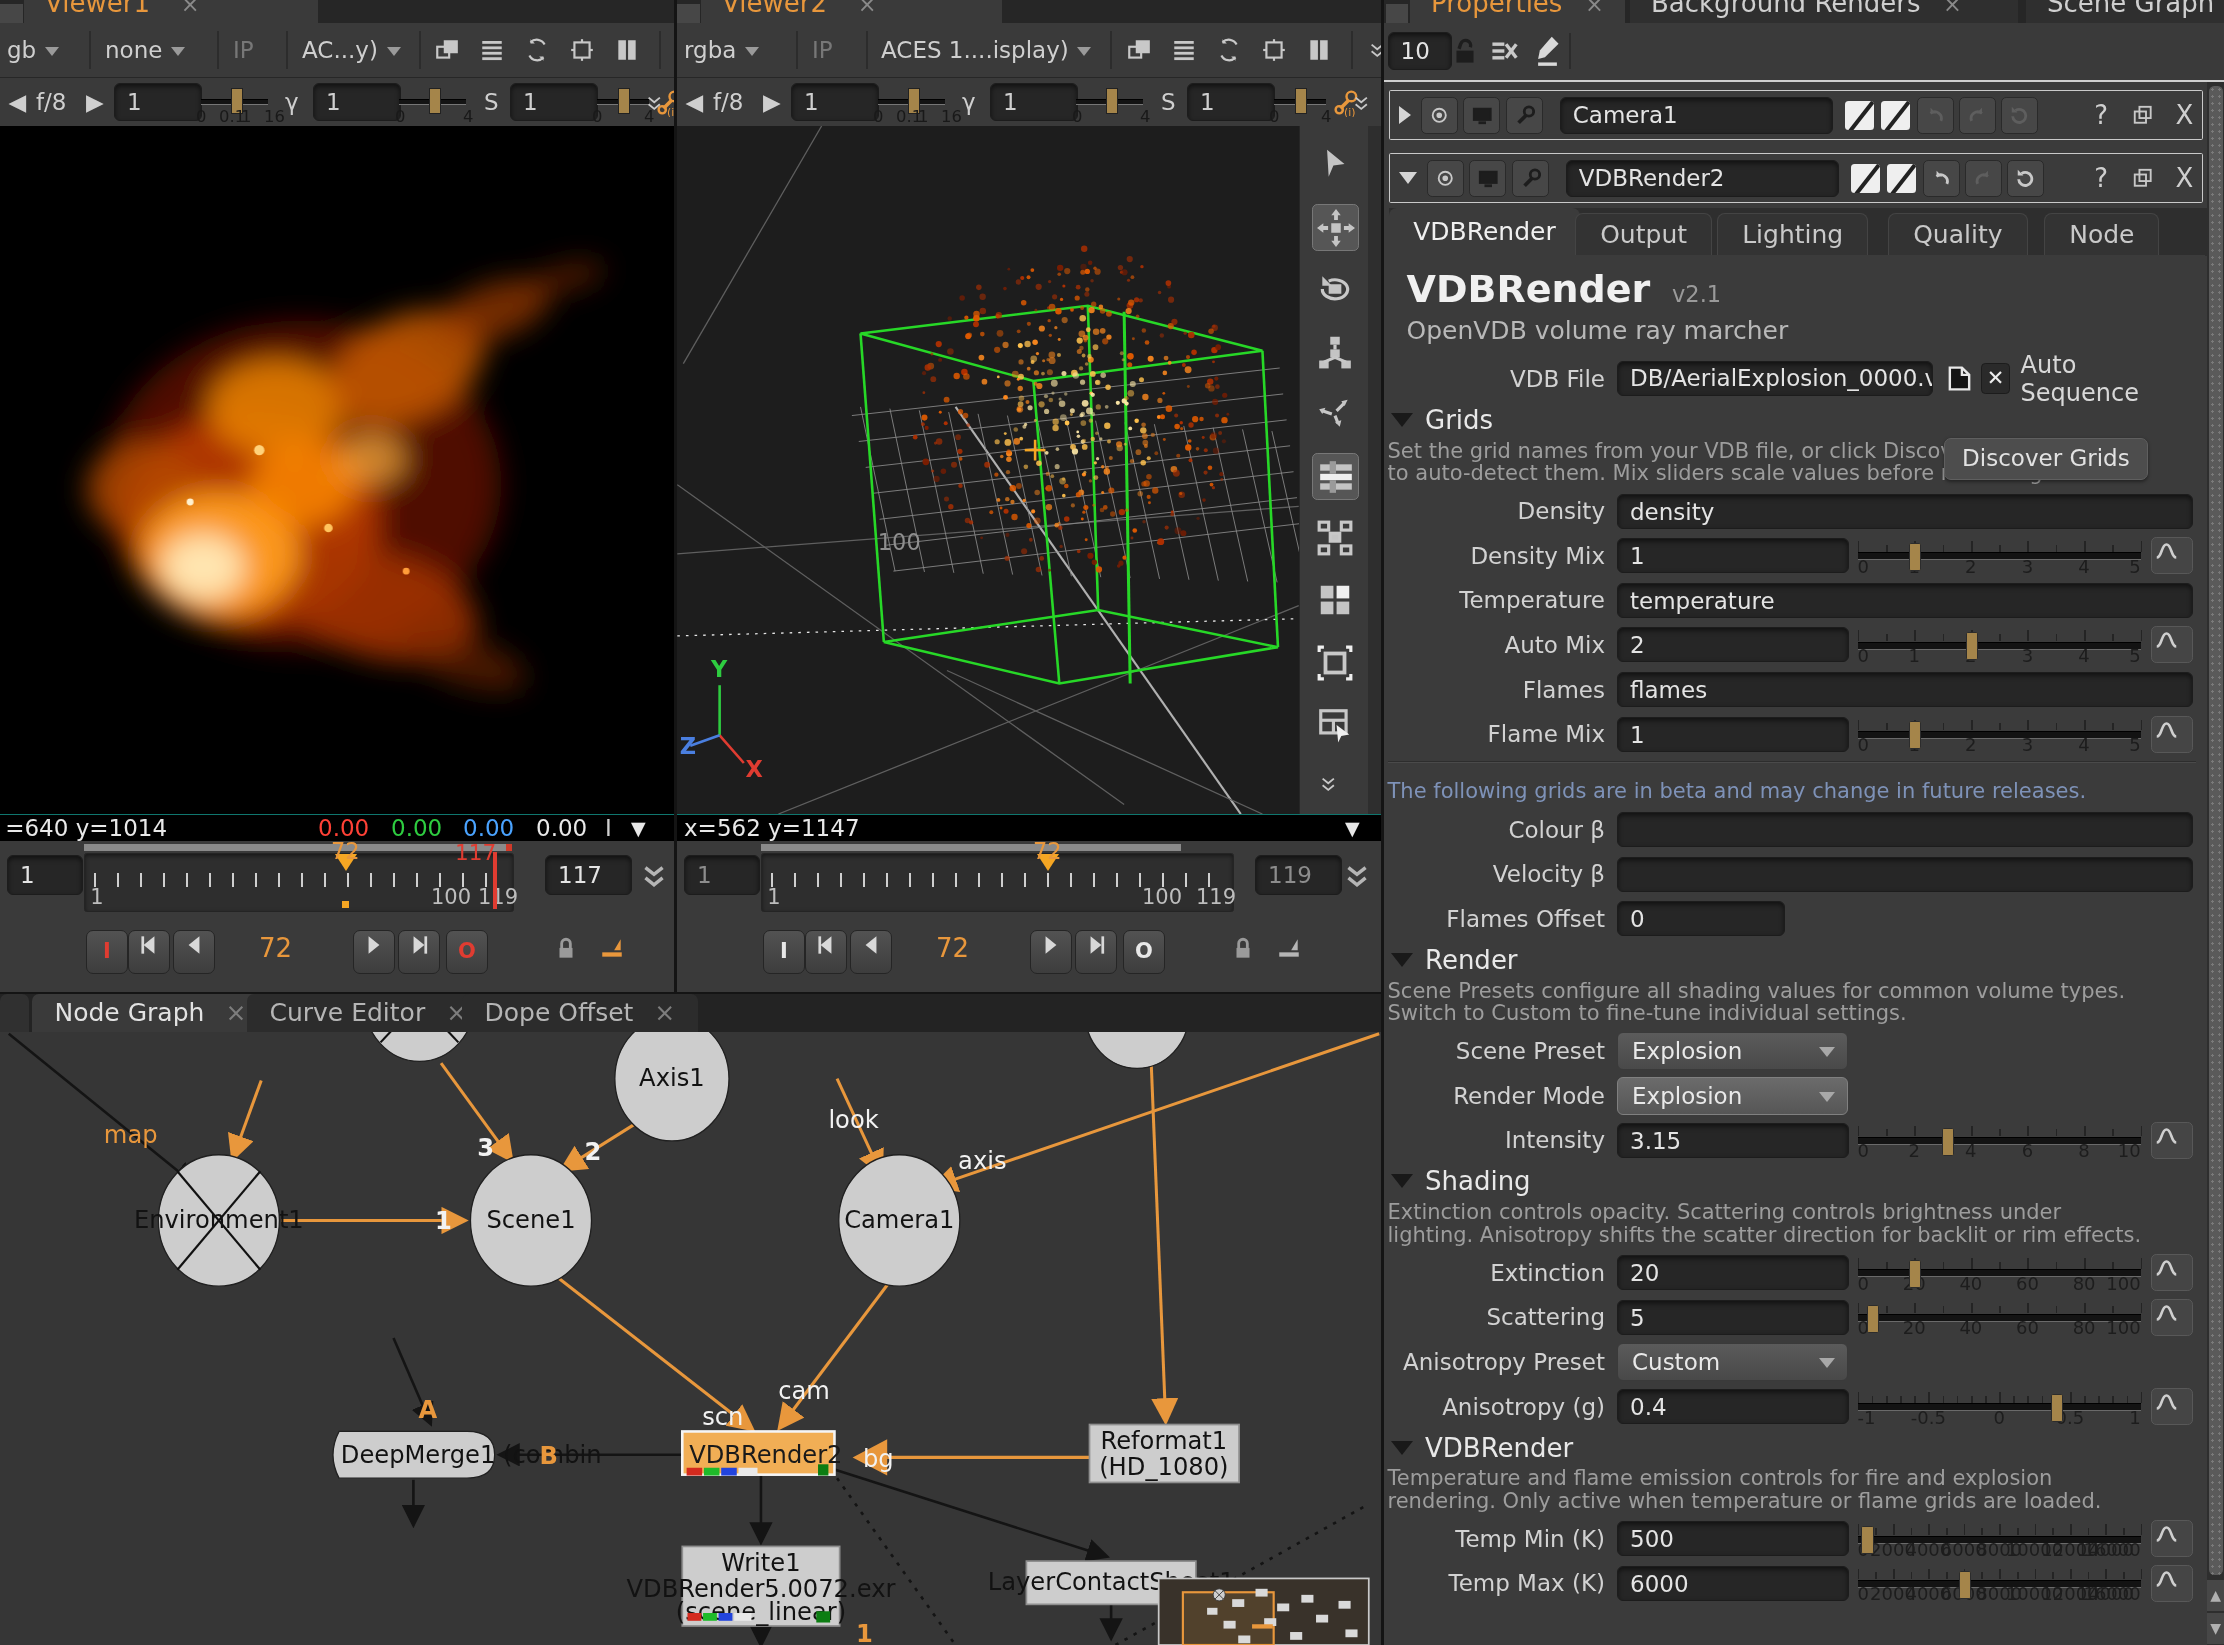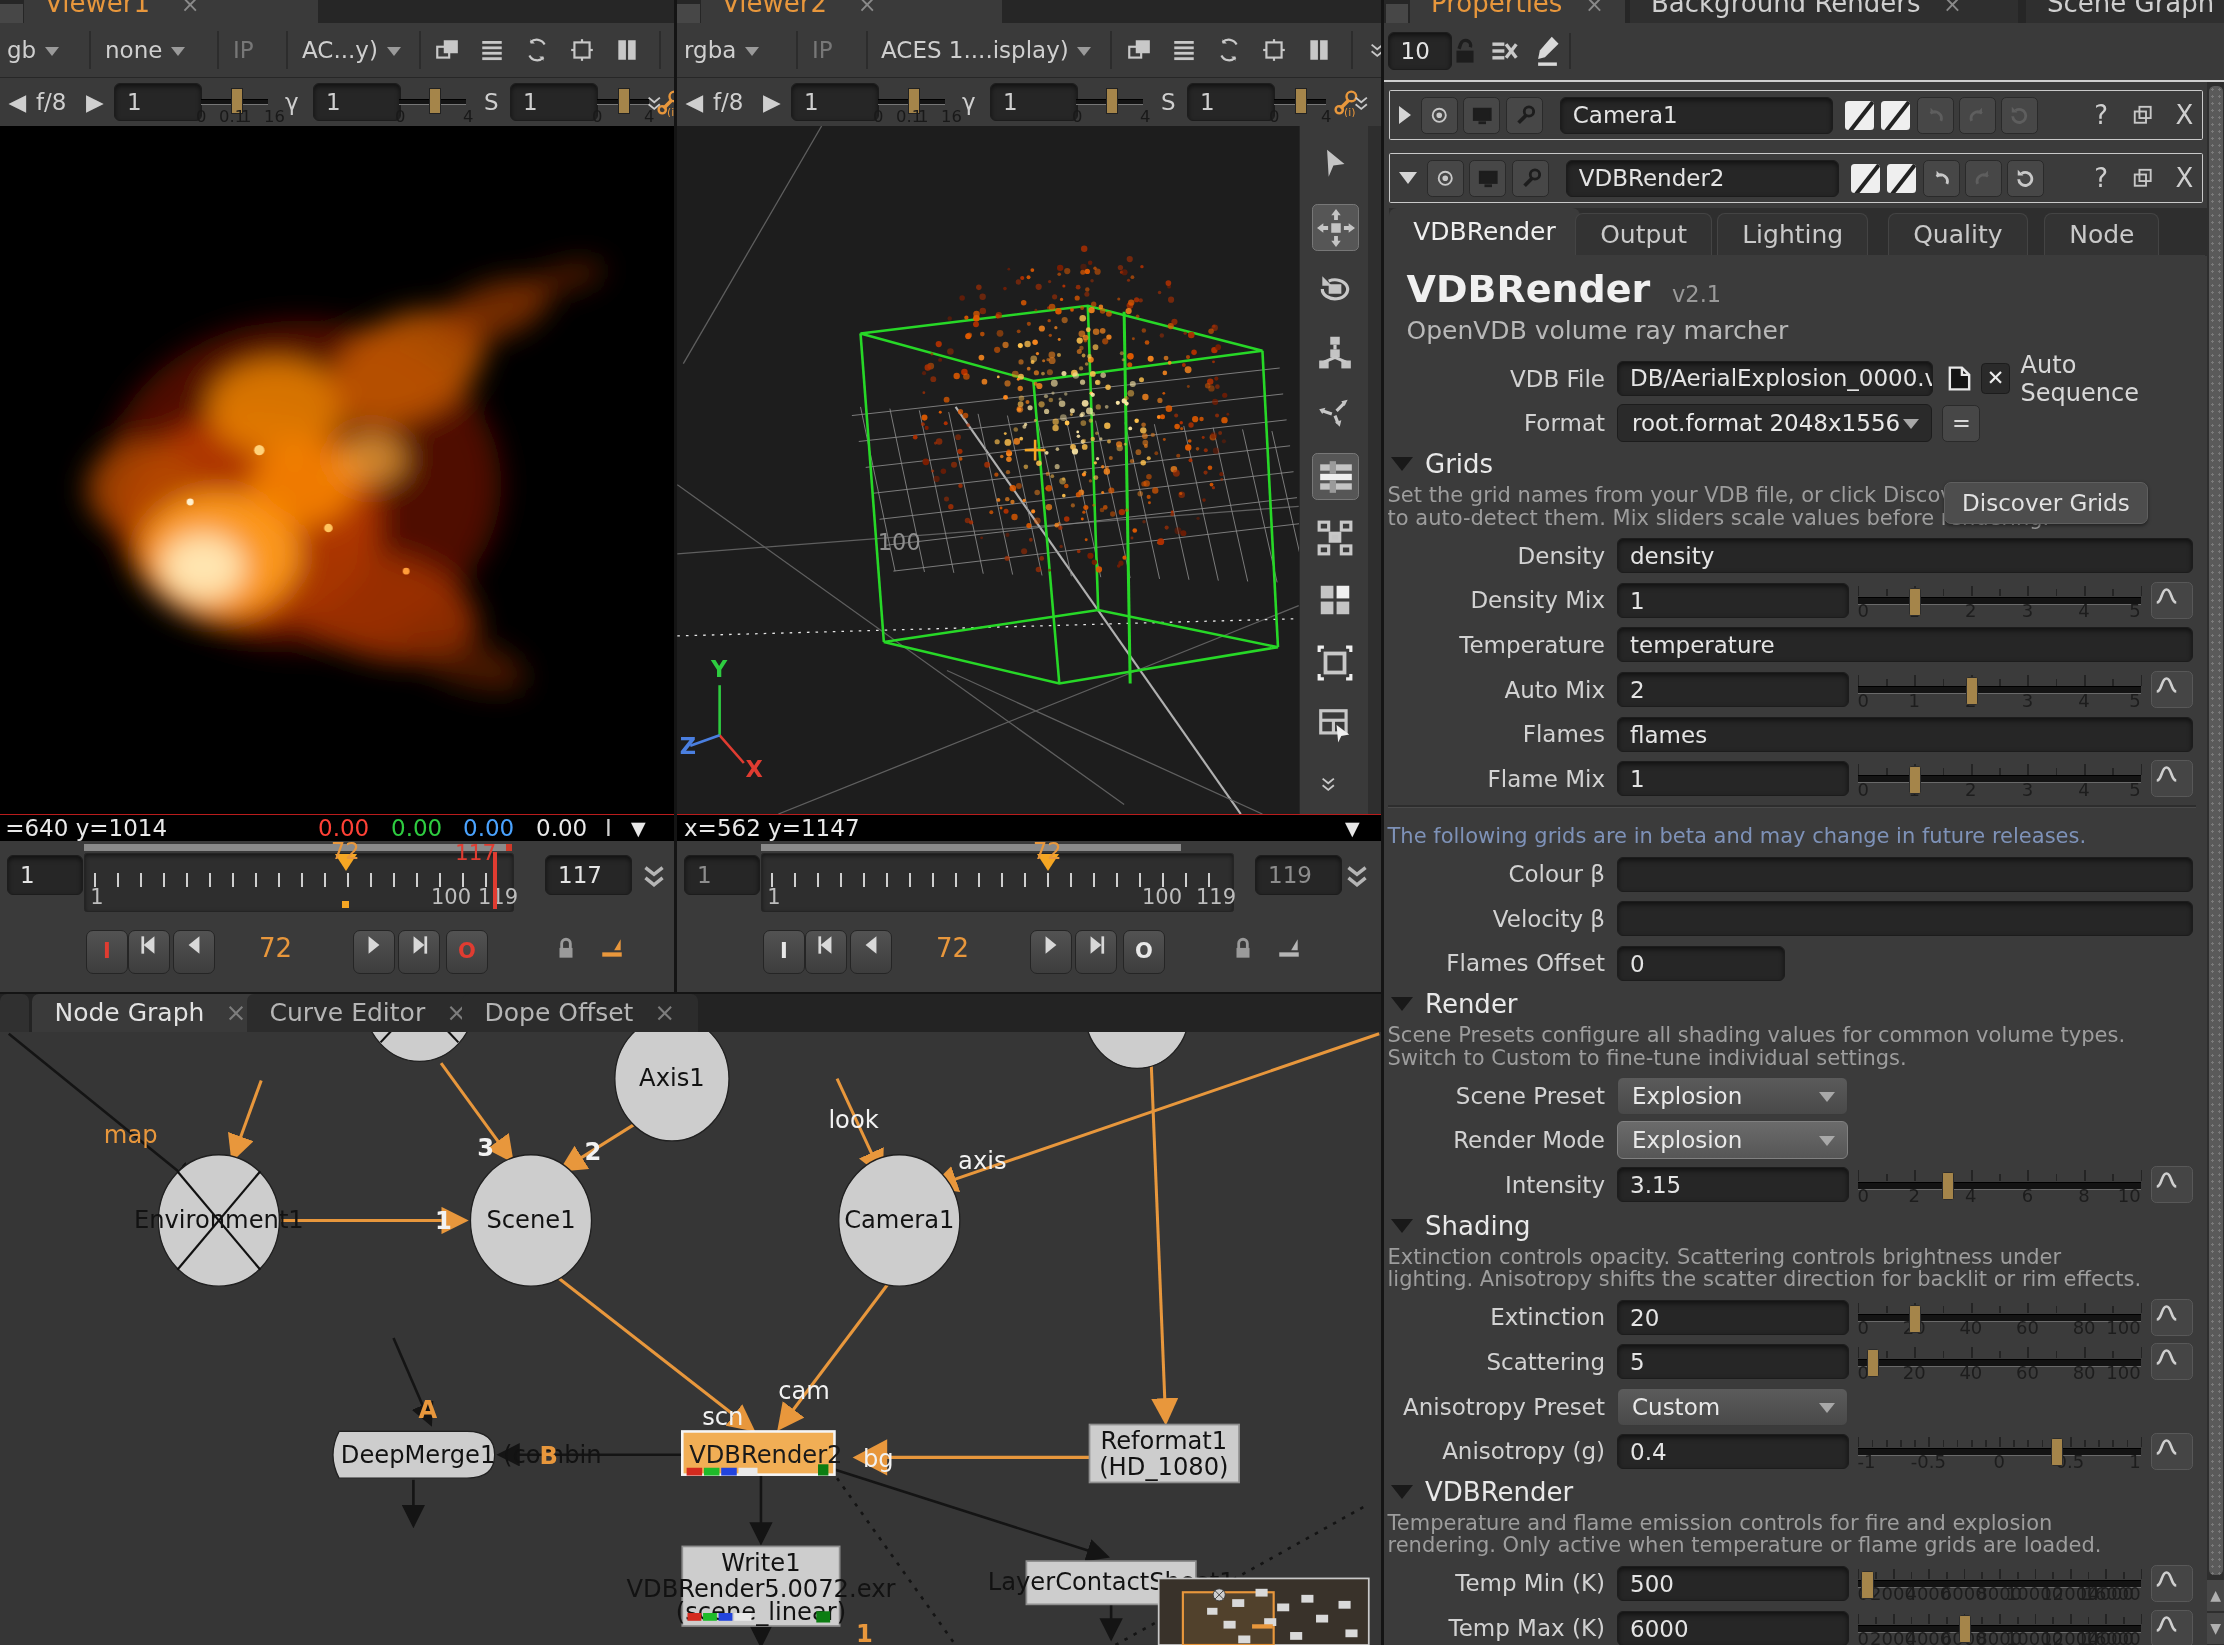--- a/index.html
+++ b/index.html
@@ -1,16 +1,16 @@
 <!DOCTYPE html>
 <html style="font-size:14px"><head>
 <meta charset="utf-8">
 <style>
   html,body{margin:0;padding:0;background:#1a1a1a;}
-  #stage{position:relative;width:2224px;height:1646px;background:#b91c1c;overflow:hidden;
+  #stage{position:relative;width:2224px;height:1646px;background:#0f766e;overflow:hidden;
          font-family:"DejaVu Sans","Liberation Sans",sans-serif;color:#d4d4d4;}
   .abs{position:absolute;}
   .strip{background:#262626;}
   .tab-cut{position:absolute;top:-18px;height:42px;border-radius:7.8px 7.8px 0 0;background:#3a3a3a;
            line-height:42px;font-size:26px;padding:0 21px;white-space:nowrap;}
   .tab-cut .x{color:#8a8a8a;margin-left:22.5px;font-size:22.5px;}
   .orange{color:#e8973c;}
   .toolbar{background:#3a3a3a;border-bottom:0.9px solid #272727;}
   .tb-txt{font-size:23px;color:#cfcfcf;line-height:54px;}
   .tb-sep{width:1.7px;background:#2c2c2c;height:38px;margin-top:7.8px;}
@@ -1301,25 +1301,20 @@
             <div class="inp" style="width: 318px; height: 33px; line-height: 33px;">DB/AerialExplosion_0000.vdb</div>
             <div class="icon" style="margin: 0px 7px 0px 12px;">
               <svg width="29" height="29" viewBox="0 0 24 24" fill="none" stroke="#c8c8c8" stroke-width="2">
                 <path d="M4 3h10l6 6v12H4z" fill="#141414" stroke="#e8e8e8"></path>
                 <path d="M14 3v6h6" stroke="#e8e8e8"></path>
               </svg>
             </div>
             <div style="width: 29px; height: 29px; background: rgb(42, 42, 42); border: 0.9px solid rgb(28, 28, 28); border-radius: 4.3px; text-align: center; line-height: 29px; font-size: 21px; font-weight: bold; color: rgb(239, 239, 239); margin-right: 10.4px;">✕</div>
             <div style="font-size: 24px; color: rgb(216, 216, 216);">Auto Sequence</div>
           </div>
-          <div class="prow">
-            <div class="plabel">Format</div>
-            <div class="drop" style="width: 285px; background: rgb(42, 42, 42); border: 1.7px solid rgb(28, 28, 28);">root.format 2048x1556<span class="da"></span></div>
-            <div style="width: 36px; height: 35px; margin-left: 10.4px; background: rgb(71, 71, 71); border: 0.9px solid rgb(42, 42, 42); border-radius: 5.2px; text-align: center; line-height: 35px; font-size: 22.5px; color: rgb(216, 216, 216);">=</div>
-          </div>
           <div class="sectionrow">
             <div class="sec-tri"></div>
             <div class="sec-title">Grids</div>
           </div>
           <div class="helprow">Set the grid names from your VDB file, or click Discover Grids<br>to auto-detect them. Mix sliders scale values before rendering.<div style="position: absolute; right: 57px; top: -1.7px; background: rgb(77, 77, 77); border: 0.9px solid rgb(95, 95, 95); border-radius: 7px; padding: 8.6px 17.3px; font-size: 23px; color: rgb(226, 226, 226); box-shadow: rgba(0, 0, 0, 0.4) 0px 1.7px 3.5px;">Discover Grids</div></div>
           <div class="prow">
             <div class="plabel">Density</div>
             <div class="inp wide">density</div>
           </div>
           <div class="prow">

